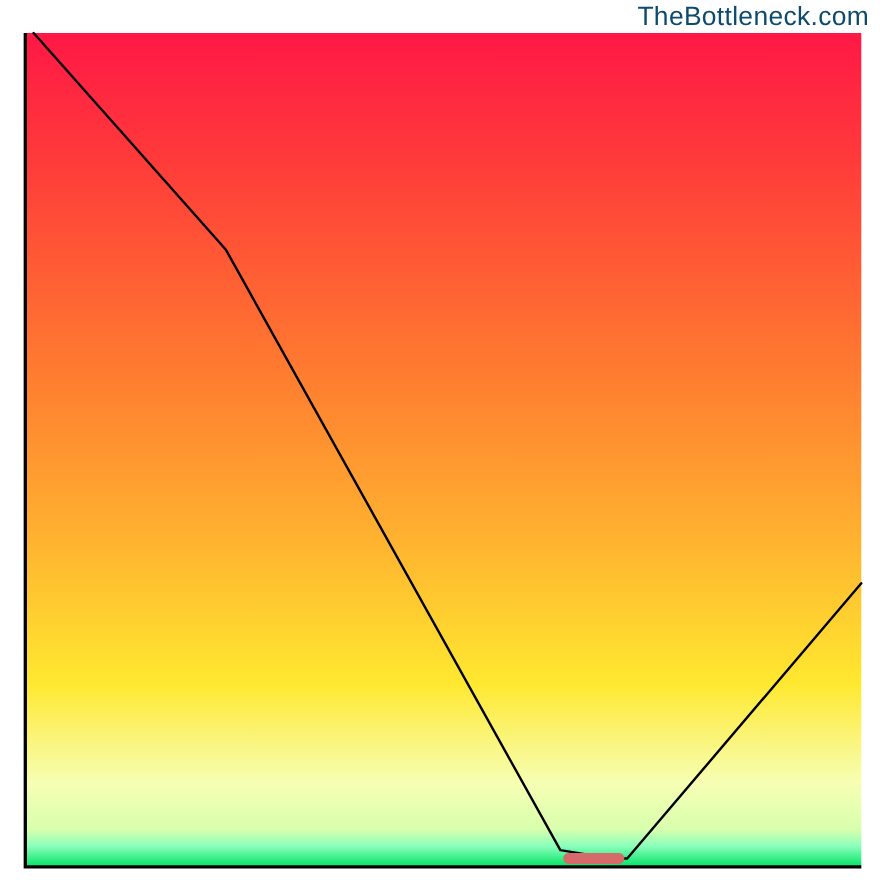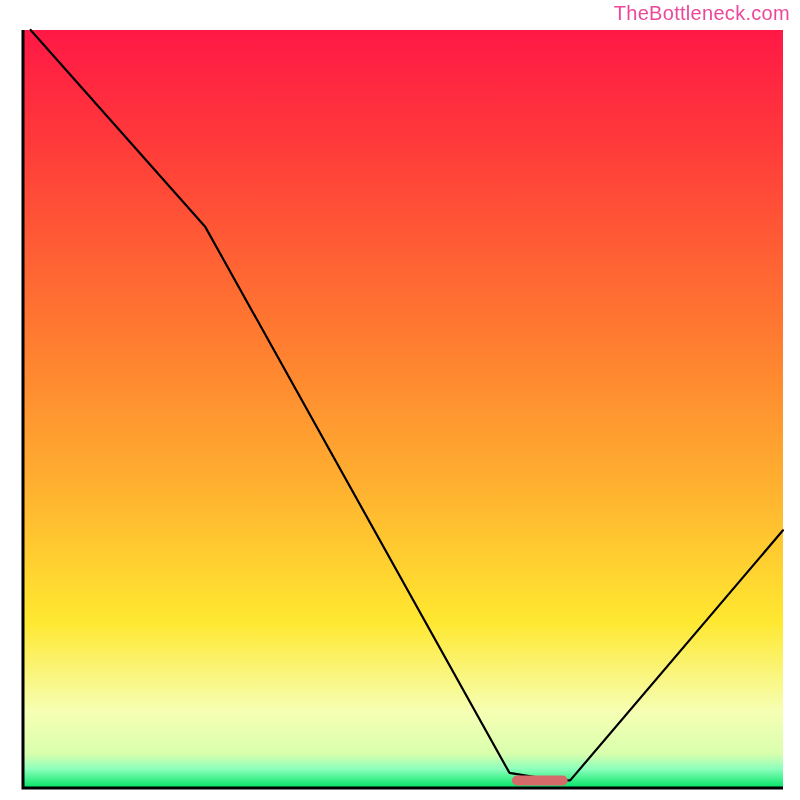--- a/index.html
+++ b/index.html
@@ -13,22 +13,22 @@
   }
   .frame {
     position: relative;
     width: 800px;
     height: 800px;
   }
   .watermark {
     position: absolute;
     top: 2px;
     right: 10px;
-    color: #ec4899;
-    font-size: 20px;
+    color: #0c4a6e;
+    font-size: 24px;
     font-weight: 500;
     letter-spacing: 0.3px;
     z-index: 5;
   }
   svg {
     display: block;
     position: absolute;
     top: 0;
     left: 0;
   }

